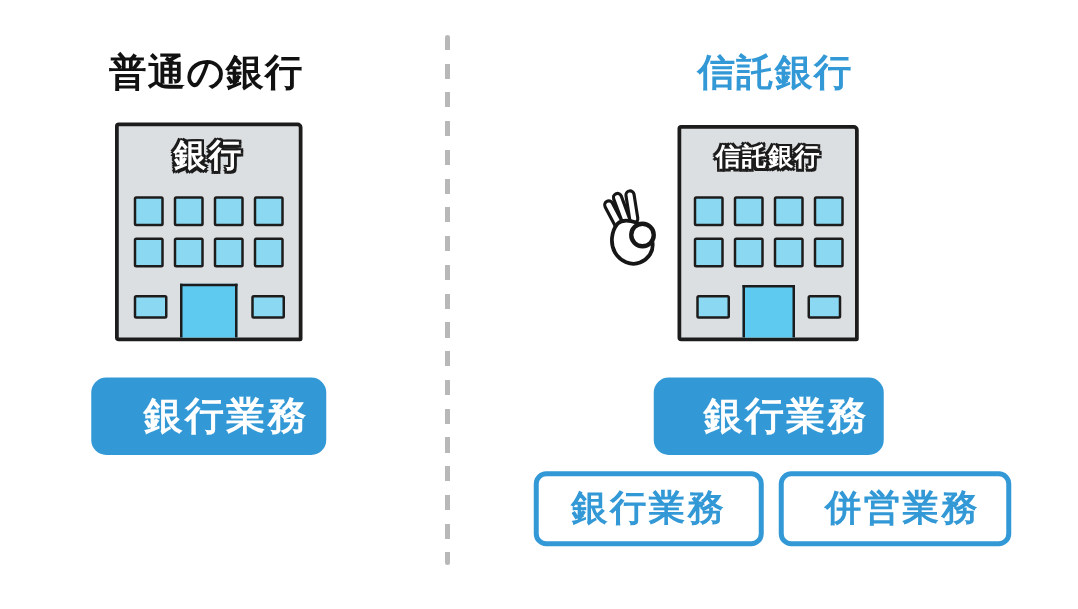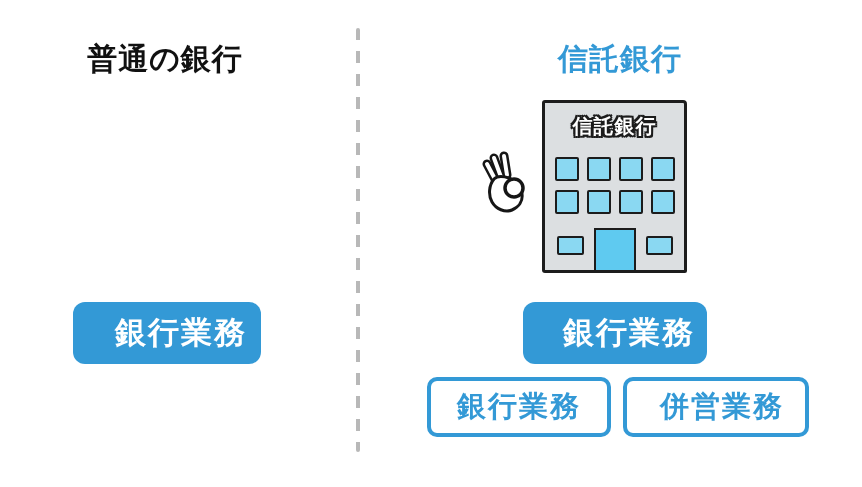--- a/index.html
+++ b/index.html
@@ -150,20 +150,38 @@
 </style>
 </head>
 <body>
 
 <div class="canvas">
 
   <div class="divider"></div>
 
   <h2 class="title title-left">普通の銀行</h2>
 
+  <div class="building building-left">
+    <div class="sign sign-left">銀行</div>
+    <div class="win-row row1">
+      <div class="window"></div>
+      <div class="window"></div>
+      <div class="window"></div>
+      <div class="window"></div>
+    </div>
+    <div class="win-row row2">
+      <div class="window"></div>
+      <div class="window"></div>
+      <div class="window"></div>
+      <div class="window"></div>
+    </div>
+    <div class="side-win sw-left"></div>
+    <div class="door"></div>
+    <div class="side-win sw-right"></div>
+  </div>
 
   <div class="badge filled badge-left-bank">銀行業務</div>
 
   <h2 class="title title-right">信託銀行</h2>
 
   <svg class="ok-hand" viewBox="0 0 48 64" xmlns="http://www.w3.org/2000/svg" aria-hidden="true">
 
     <g stroke="#161616" stroke-width="9" stroke-linecap="round">
       <line x1="15" y1="30" x2="6" y2="13"></line>
       <line x1="20" y1="26" x2="13" y2="7"></line>

